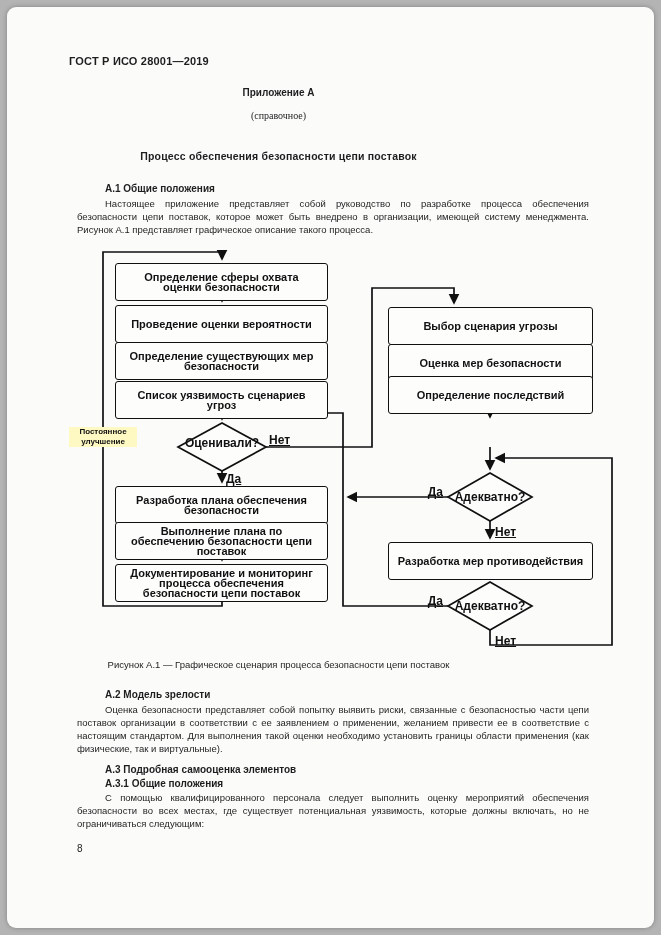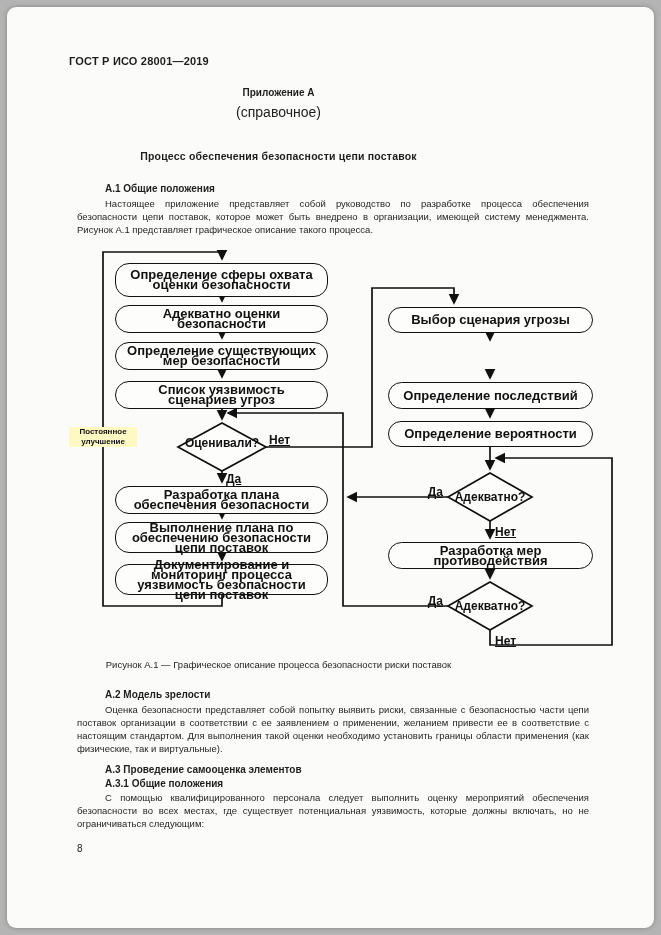--- a/index.html
+++ b/index.html
@@ -14,21 +14,21 @@
   .page{
     position:absolute;left:7px;top:7px;width:647px;height:921px;
     background:#fbfbfa;
     border-radius:9px;
     box-shadow:0 0 5px rgba(0,0,0,.28);
   }
   .abs{position:absolute;}
   .doc-header{left:62px;top:48px;font-size:11px;font-weight:bold;letter-spacing:.2px;}
   .center-line{left:0;width:543px;text-align:center;}
   .annex-label{top:80px;font-size:10px;font-weight:bold;}
-  .annex-type{top:97px;font-size:14px;}
+  .annex-type{top:103px;font-size:10px;font-family:Liberation Serif, serif;}
   .doc-title{top:143px;font-size:10.5px;font-weight:bold;letter-spacing:.2px;}
   .sec-heading{left:70px;width:512px;font-size:10px;font-weight:bold;padding-left:28px;}
   .para{
     left:70px;width:512px;
     font-size:9.5px;line-height:13px;
     text-align:justify;text-indent:28px;
   }
   .h-a1{top:176px;}
   .p-a1{top:190px;}
   .fig-caption{top:652px;font-size:9.5px;}
@@ -38,38 +38,38 @@
   .h-a31{top:771px;}
   .p-a31{top:784px;}
   .page-num{left:70px;top:836px;font-size:10px;}
 
   
   .flowchart{left:48px;top:238px;width:570px;height:410px;}
   .flowchart svg{position:absolute;left:0;top:0;}
   .fbox{
     position:absolute;
     border:1.8px solid #101010;
-    border-radius:14px;
+    border-radius:3px;
     background:#fdfdfc;
     display:flex;align-items:center;justify-content:center;
     text-align:center;
-    font-size:13px;font-weight:bold;line-height:10px;
-    padding:12px 8px;box-sizing:border-box;
+    font-size:11px;font-weight:bold;line-height:10px;
+    padding:18px 8px;box-sizing:border-box;
     color:#111;
   }
   .b-l1{left:60px;top:18px;width:213px;height:34px;}
   .b-l2{left:60px;top:60px;width:213px;height:28px;}
   .b-l3{left:60px;top:97px;width:213px;height:28px;}
   .b-l4{left:60px;top:136px;width:213px;height:28px;}
   .b-l5{left:60px;top:241px;width:213px;height:28px;}
   .b-l6{left:60px;top:277px;width:213px;height:31px;}
   .b-l7{left:60px;top:319px;width:213px;height:31px;}
   .b-r1{left:333px;top:62px;width:205px;height:26px;}
   .b-r2{left:333px;top:99px;width:205px;height:26px;}
-  .b-r3{left:333px;top:137px;width:205px;height:27px;}
+  .b-r3{left:333px;top:131px;width:205px;height:27px;}
   .b-r4{left:333px;top:176px;width:205px;height:26px;}
   .b-r5{left:333px;top:297px;width:205px;height:27px;}
   .dlabel{
     position:absolute;text-align:center;
     font-size:12px;font-weight:bold;color:#111;line-height:9px;
   }
   .d-left-text{left:123px;top:194px;width:88px;}
   .d-r1-text{left:391px;top:248px;width:88px;}
   .d-r2-text{left:391px;top:357px;width:88px;}
   .yn{position:absolute;font-size:12px;font-weight:bold;color:#111;text-decoration:underline;}
@@ -131,49 +131,49 @@
 
         <polyline points="435,385 435,400 557,400 557,213 441,213" marker-end="url(#arrow)"></polyline>
 
         <polygon points="167,178 211,202 167,226 123,202" fill="#fdfdfc"></polygon>
         <polygon points="435,228 477,252 435,276 393,252" fill="#fdfdfc"></polygon>
         <polygon points="435,337 477,361 435,385 393,361" fill="#fdfdfc"></polygon>
       </g>
     </svg>
 
     <div class="fbox b-l1">Определение сферы охвата оценки безопасности</div>
-    <div class="fbox b-l2">Адекватно оценки безопасности</div>
+    <div class="fbox b-l2">Проведение оценки вероятности</div>
     <div class="fbox b-l3">Определение существующих мер безопасности</div>
     <div class="fbox b-l4">Список уязвимость сценариев угроз</div>
     <div class="fbox b-l5">Разработка плана обеспечения безопасности</div>
     <div class="fbox b-l6">Выполнение плана по обеспечению безопасности цепи поставок</div>
-    <div class="fbox b-l7">Документирование и мониторинг процесса уязвимость безопасности цепи поставок</div>
+    <div class="fbox b-l7">Документирование и мониторинг процесса обеспечения безопасности цепи поставок</div>
 
     <div class="fbox b-r1">Выбор сценария угрозы</div>
+    <div class="fbox b-r2">Оценка мер безопасности</div>
     <div class="fbox b-r3">Определение последствий</div>
-    <div class="fbox b-r4">Определение вероятности</div>
     <div class="fbox b-r5">Разработка мер противодействия</div>
 
     <div class="dlabel d-left-text">Оценивали?</div>
     <div class="dlabel d-r1-text">Адекватно?</div>
     <div class="dlabel d-r2-text">Адекватно?</div>
 
     <div class="yn no-left">Нет</div>
     <div class="yn yes-left">Да</div>
     <div class="yn yes-r1">Да</div>
     <div class="yn no-r1">Нет</div>
     <div class="yn yes-r2">Да</div>
     <div class="yn no-r2">Нет</div>
 
     <div class="loop-label">Постоянное улучшение</div>
   </div>
 
-  <div class="abs center-line fig-caption">Рисунок А.1 — Графическое описание процесса безопасности риски поставок</div>
+  <div class="abs center-line fig-caption">Рисунок А.1 — Графическое сценария процесса безопасности цепи поставок</div>
 
   <div class="abs sec-heading h-a2">А.2 Модель зрелости</div>
   <div class="abs para p-a2">Оценка безопасности представляет собой попытку выявить риски, связанные с безопасностью части цепи поставок организации в соответствии с ее заявлением о применении, желанием привести ее в соответствие с настоящим стандартом. Для выполнения такой оценки необходимо установить границы области применения (как физические, так и виртуальные).</div>
 
-  <div class="abs sec-heading h-a3">А.3 Проведение самооценка элементов</div>
+  <div class="abs sec-heading h-a3">А.3 Подробная самооценка элементов</div>
   <div class="abs sec-heading h-a31">А.3.1 Общие положения</div>
   <div class="abs para p-a31">С помощью квалифицированного персонала следует выполнить оценку мероприятий обеспечения безопасности во всех местах, где существует потенциальная уязвимость, которые должны включать, но не ограничиваться следующим:</div>
 
   <div class="abs page-num">8</div>
 </div>
 
 </body></html>

